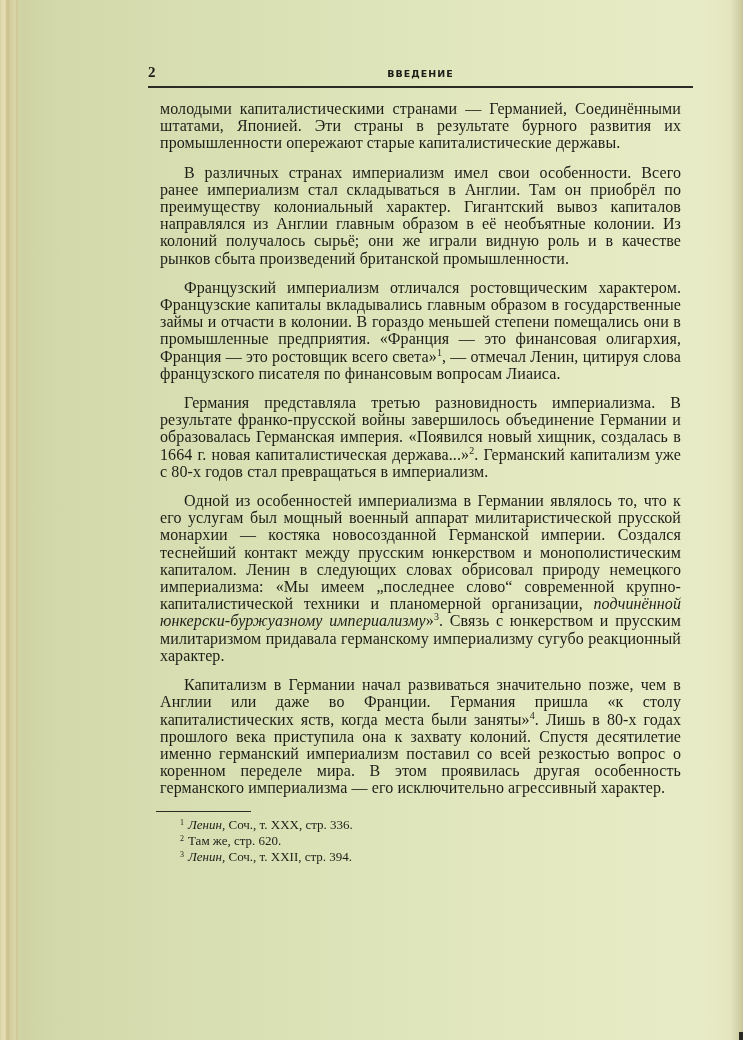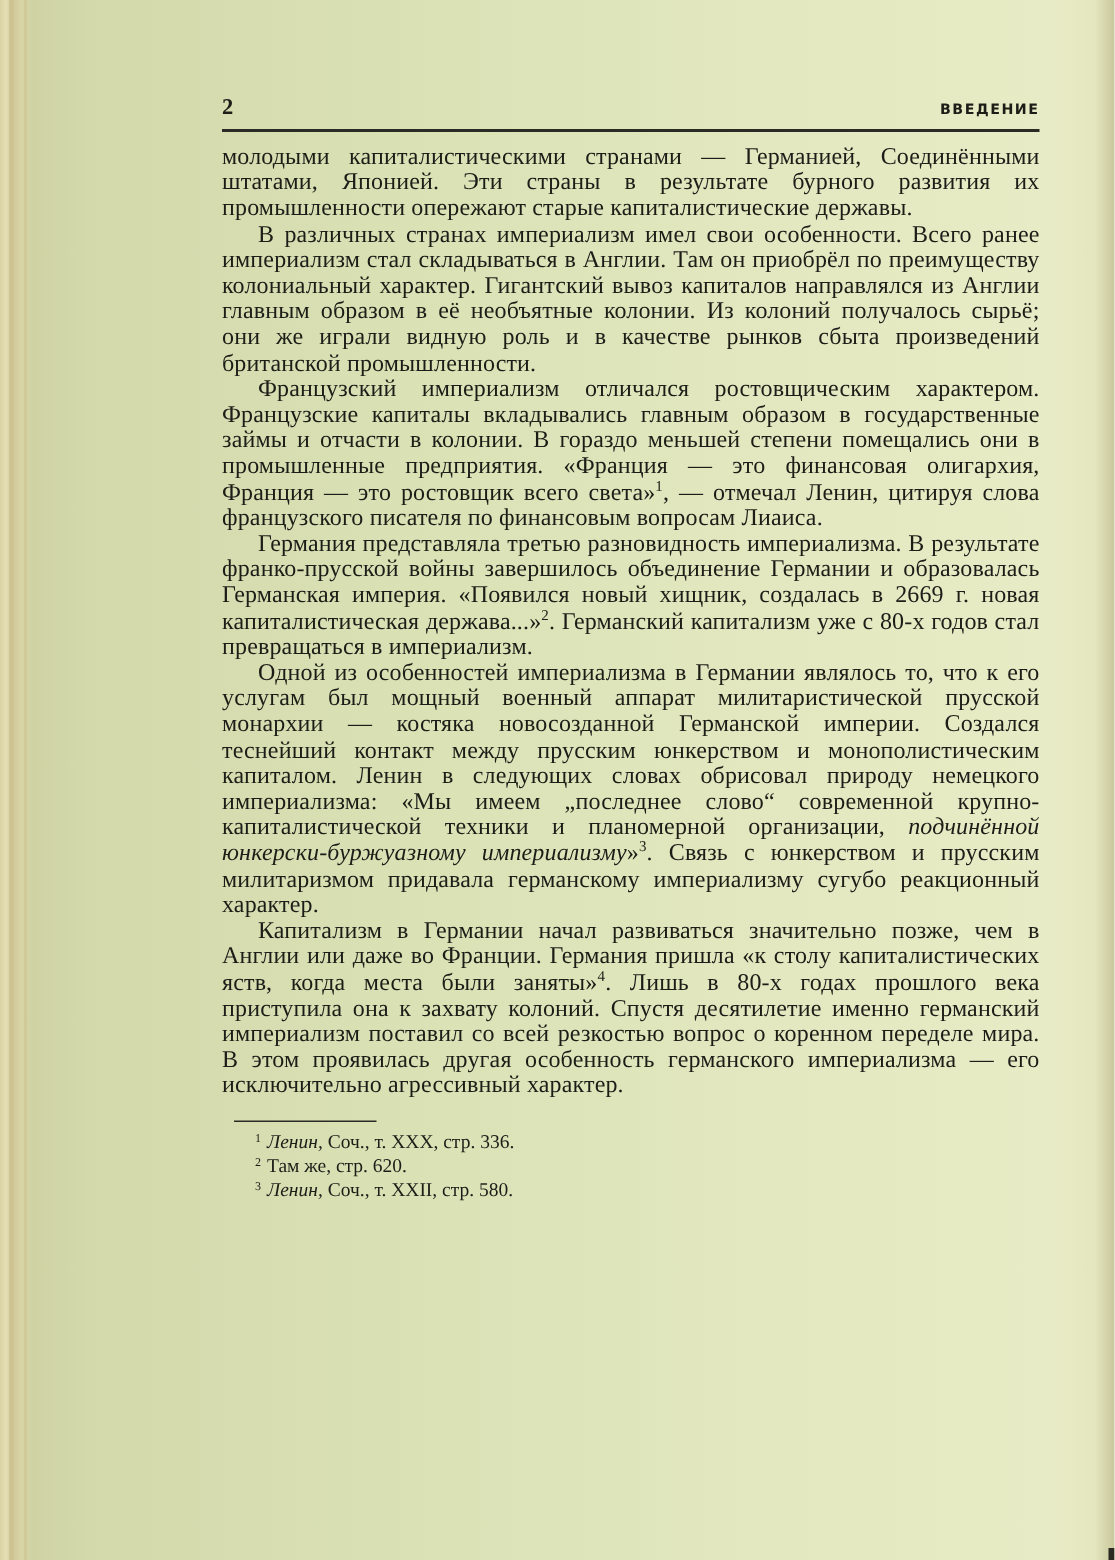--- a/index.html
+++ b/index.html
@@ -48,40 +48,40 @@
       left: 0;
       top: 2px;
       font-weight: bold;
       font-size: 15px;
     }
     .chapter-title {
       position: absolute;
       left: 0;
       right: 0;
       top: 6px;
-      text-align: right;
+      text-align: center;
       font-size: 9.5px;
       font-weight: bold;
       letter-spacing: 1px;
       font-family: "DejaVu Sans", sans-serif;
     }
     .head-rule {
       height: 0;
       border-top: 2px solid #2b2b25;
       margin-top: 2px;
       margin-bottom: 8px;
     }
     .body-text {
       font-size: 16px;
       line-height: 17.2px;
       text-align: justify;
       letter-spacing: 0.1px;
     }
     .body-text p {
-      margin: 0;
+      margin: 12px;
       text-indent: 0;
     }
     .body-text p.indent {
       text-indent: 24px;
     }
     .body-text p span.it {
       font-style: italic;
     }
     sup {
       font-size: 10px;
@@ -96,20 +96,21 @@
       margin-left: 8px;
     }
     .footnotes {
       font-size: 13px;
       line-height: 14.2px;
       padding-left: 22px;
     }
     .footnote {
       display: block;
       white-space: nowrap;
+      margin-left: 10px;
     }
     .fn-mark {
       font-size: 8px;
       vertical-align: 4px;
       margin-right: 4px;
     }
     .fn-author {
       font-style: italic;
     }
   </style>
@@ -124,24 +125,24 @@
   <div class="running-head">
     <span class="page-number">2</span>
     <span class="chapter-title">ВВЕДЕНИЕ</span>
   </div>
   <div class="head-rule"></div>
 
   <div class="body-text" id="body-text">
       <p><span>молодыми капиталистическими странами — Германией, Соединёнными штатами, Японией. Эти страны в результате бурного развития их промышленности опережают старые капиталистические державы.</span></p>
       <p class="indent"><span>В различных странах империализм имел свои особенности. Всего ранее империализм стал складываться в Англии. Там он приобрёл по преимуществу колониальный характер. Гигантский вывоз капиталов направлялся из Англии главным образом в её необъятные колонии. Из колоний получалось сырьё; они же играли видную роль и в качестве рынков сбыта произведений британской промышленности.</span></p>
       <p class="indent"><span>Французский империализм отличался ростовщическим характером. Французские капиталы вкладывались главным образом в государственные займы и отчасти в колонии. В гораздо меньшей степени помещались они в промышленные предприятия. «Франция — это финансовая олигархия, Франция — это ростовщик всего света»</span><sup>1</sup><span>, — отмечал Ленин, цитируя слова французского писателя по финансовым вопросам Лиаиса.</span></p>
-      <p class="indent"><span>Германия представляла третью разновидность империализма. В результате франко-прусской войны завершилось объединение Германии и образовалась Германская империя. «Появился новый хищник, создалась в 2669 г. новая капиталистическая держава...»</span><sup>2</sup><span>. Германский капитализм уже с 80-х годов стал превращаться в империализм.</span></p>
+      <p class="indent"><span>Германия представляла третью разновидность империализма. В результате франко-прусской войны завершилось объединение Германии и образовалась Германская империя. «Появился новый хищник, создалась в 1664 г. новая капиталистическая держава...»</span><sup>2</sup><span>. Германский капитализм уже с 80-х годов стал превращаться в империализм.</span></p>
       <p class="indent"><span>Одной из особенностей империализма в Германии являлось то, что к его услугам был мощный военный аппарат милитаристической прусской монархии — костяка новосозданной Германской империи. Создался теснейший контакт между прусским юнкерством и монополистическим капиталом. Ленин в следующих словах обрисовал природу немецкого империализма: «Мы имеем „последнее слово“ современной крупно-капиталистической техники и планомерной организации, </span><span class="it">подчинённой юнкерски-буржуазному империализму</span><span>»</span><sup>3</sup><span>. Связь с юнкерством и прусским милитаризмом придавала германскому империализму сугубо реакционный характер.</span></p>
       <p class="indent"><span>Капитализм в Германии начал развиваться значительно позже, чем в Англии или даже во Франции. Германия пришла «к столу капиталистических яств, когда места были заняты»</span><sup>4</sup><span>. Лишь в 80-х годах прошлого века приступила она к захвату колоний. Спустя десятилетие именно германский империализм поставил со всей резкостью вопрос о коренном переделе мира. В этом проявилась другая особенность германского империализма — его исключительно агрессивный характер.</span></p>
     </div>
 
   <div class="footnote-rule"></div>
   <div class="footnotes" id="footnotes">
       <span class="footnote"><span class="fn-mark">1</span><span class="fn-author">Ленин,</span><span> Соч., т. XXX, стр. 336.</span></span>
       <span class="footnote"><span class="fn-mark">2</span><span class="fn-author"></span><span>Там же, стр. 620.</span></span>
-      <span class="footnote"><span class="fn-mark">3</span><span class="fn-author">Ленин,</span><span> Соч., т. XXII, стр. 580.</span></span>
+      <span class="footnote"><span class="fn-mark">3</span><span class="fn-author">Ленин,</span><span> Соч., т. XXII, стр. 394.</span></span>
     </div>
 </div>
 
 </body></html>

